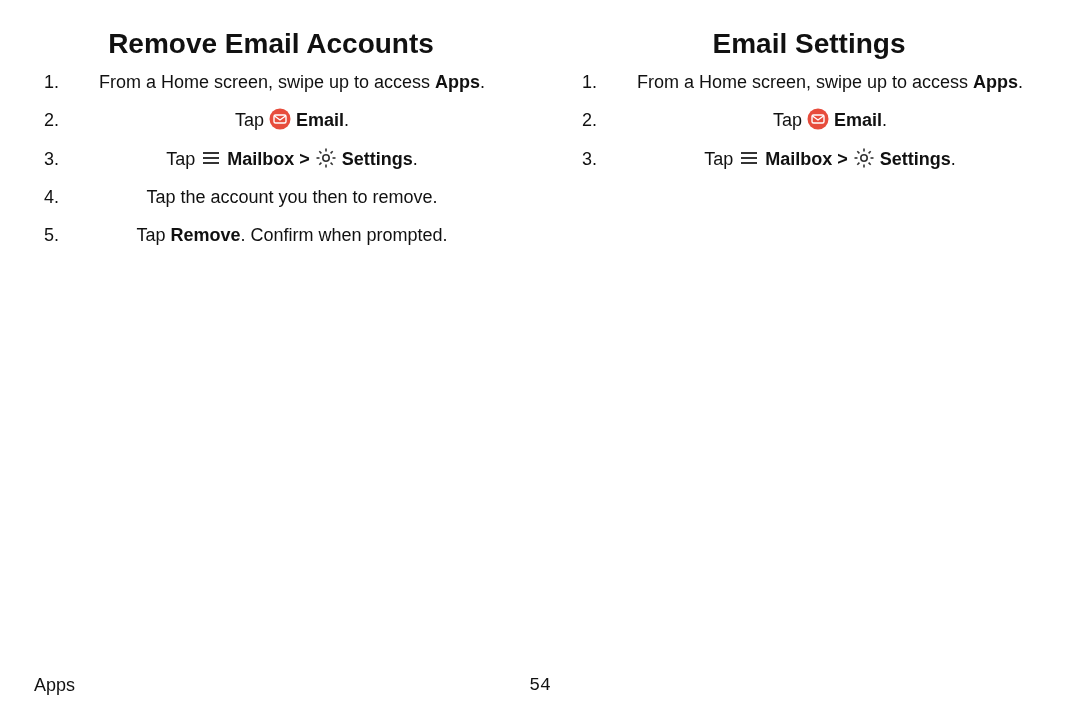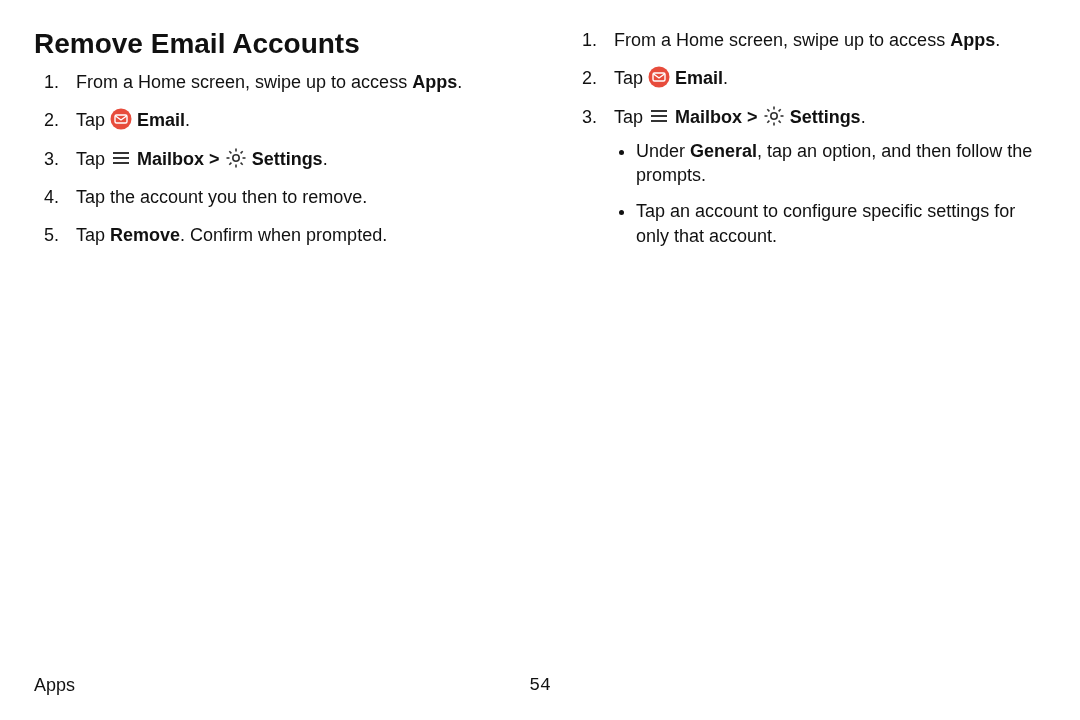--- a/index.html
+++ b/index.html
@@ -7,20 +7,21 @@
     width: 1080px;
     height: 720px;
     font-family: Arial, Helvetica, sans-serif;
     color: #111;
     position: relative;
     padding: 28px 34px 0 34px;
   }
   .columns {
     display: flex;
     gap: 64px;
+    text-align: center;
   }
   .col {
     flex: 1;
   }
   h2 {
     font-size: 28px;
     font-weight: 700;
     margin-bottom: 10px;
   }
   .intro {
@@ -108,20 +109,21 @@
                 <line x1="4.3" y1="17.7" x2="6.4" y2="15.6"></line>
                 <line x1="15.6" y1="6.4" x2="17.7" y2="4.3"></line>
               </g>
             </svg></span> <span class="bold">Settings</span><span>.</span></li>
       <li><span>Tap the account you then to remove.</span></li>
       <li><span>Tap </span><span class="bold">Remove</span><span>. Confirm when prompted.</span></li>
     </ol>
   </div>
 
   <div class="col">
+    <h2>Email Settings</h2>
     <ol>
       <li><span>From a Home screen, swipe up to access </span><span class="bold">Apps</span><span>.</span></li>
       <li><span>Tap </span><span class="icon"><svg viewBox="0 0 22 22">
               <circle cx="11" cy="11" r="10.5" fill="#e74c3c"></circle>
               <rect x="5" y="7" width="12" height="8" rx="1.5" fill="none" stroke="#fff" stroke-width="1.4"></rect>
               <path d="M5.5 8 L11 12 L16.5 8" fill="none" stroke="#fff" stroke-width="1.4"></path>
             </svg></span> <span class="bold">Email</span><span>.</span></li>
       <li><span>Tap </span><span class="icon"><svg viewBox="0 0 22 22">
               <line x1="3" y1="6" x2="19" y2="6" stroke="#333" stroke-width="2"></line>
               <line x1="3" y1="11" x2="19" y2="11" stroke="#333" stroke-width="2"></line>
@@ -132,24 +134,20 @@
                 <line x1="11" y1="1.5" x2="11" y2="4.5"></line>
                 <line x1="11" y1="17.5" x2="11" y2="20.5"></line>
                 <line x1="1.5" y1="11" x2="4.5" y2="11"></line>
                 <line x1="17.5" y1="11" x2="20.5" y2="11"></line>
                 <line x1="4.3" y1="4.3" x2="6.4" y2="6.4"></line>
                 <line x1="15.6" y1="15.6" x2="17.7" y2="17.7"></line>
                 <line x1="4.3" y1="17.7" x2="6.4" y2="15.6"></line>
                 <line x1="15.6" y1="6.4" x2="17.7" y2="4.3"></line>
               </g>
             </svg></span> <span class="bold">Settings</span><span>.</span>
-        <ul class="sub">
-          <li><span>Under </span><span class="bold">General</span><span>, tap an option, and then follow the prompts.</span></li>
-          <li><span>Tap an account to configure specific settings for only that account.</span></li>
-        </ul>
       </li>
     </ol>
   </div>
 </div>
 
 <div class="footer">
   <span>Apps</span>
   <span class="page-num">54</span>
 </div>
 

